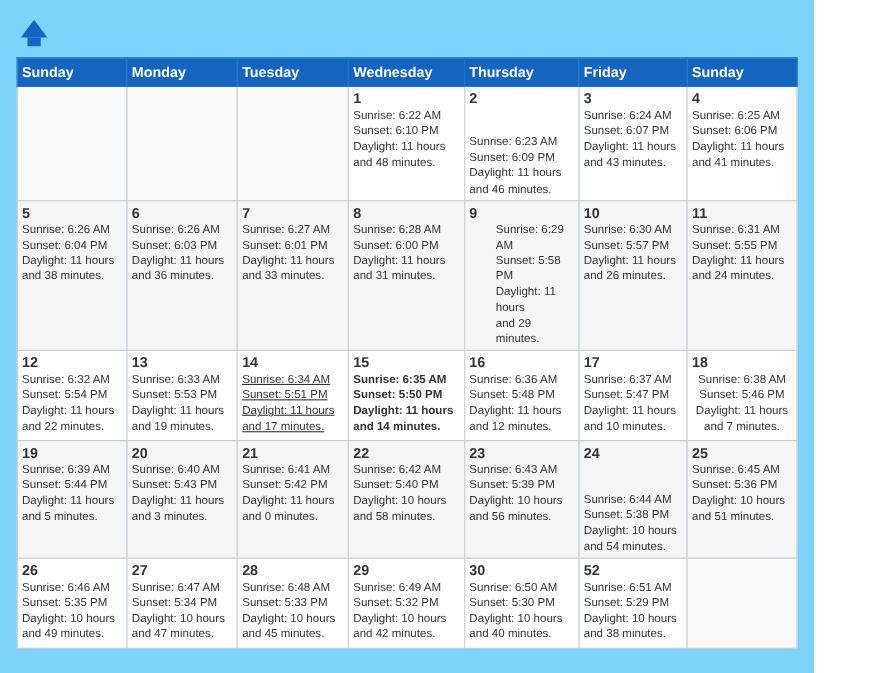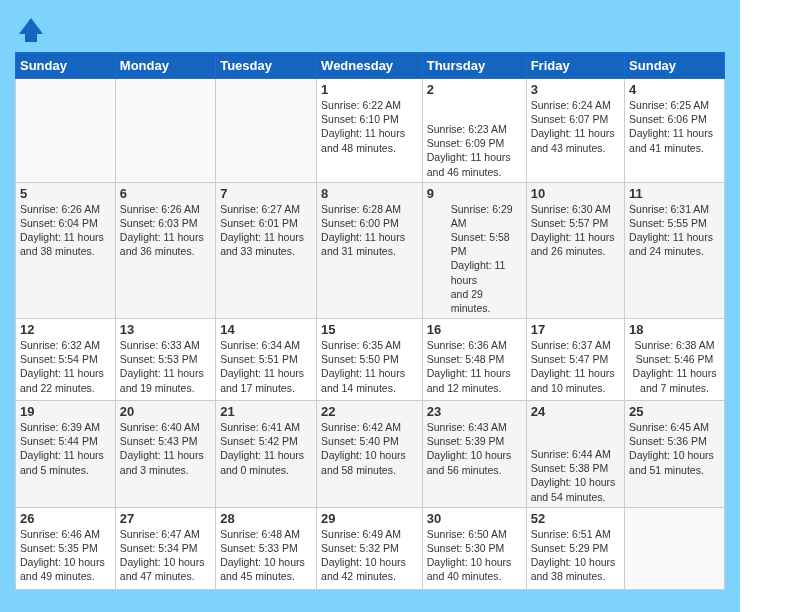--- a/index.html
+++ b/index.html
@@ -261,30 +261,30 @@
               <span class="day-number">13</span>
               <div class="day-info" style="white-space: pre-line;">Sunrise: 6:33 AM
 Sunset: 5:53 PM
 Daylight: 11 hours
 and 19 minutes.</div>
             </div>
           </td>
           <td>
             <div class="cell-content">
               <span class="day-number">14</span>
-              <div class="day-info" style="white-space: pre-line;">Sunrise: 6:34 AM
+              <div class="day-info" style="white-space: pre-line; text-decoration: underline;">Sunrise: 6:34 AM
 Sunset: 5:51 PM
 Daylight: 11 hours
 and 17 minutes.</div>
             </div>
           </td>
           <td>
             <div class="cell-content">
               <span class="day-number">15</span>
-              <div class="day-info" style="white-space: pre-line;">Sunrise: 6:35 AM
+              <div class="day-info" style="white-space: pre-line; font-weight: bold;">Sunrise: 6:35 AM
 Sunset: 5:50 PM
 Daylight: 11 hours
 and 14 minutes.</div>
             </div>
           </td>
           <td>
             <div class="cell-content">
               <span class="day-number">16</span>
               <div class="day-info" style="white-space: pre-line;">Sunrise: 6:36 AM
 Sunset: 5:48 PM

